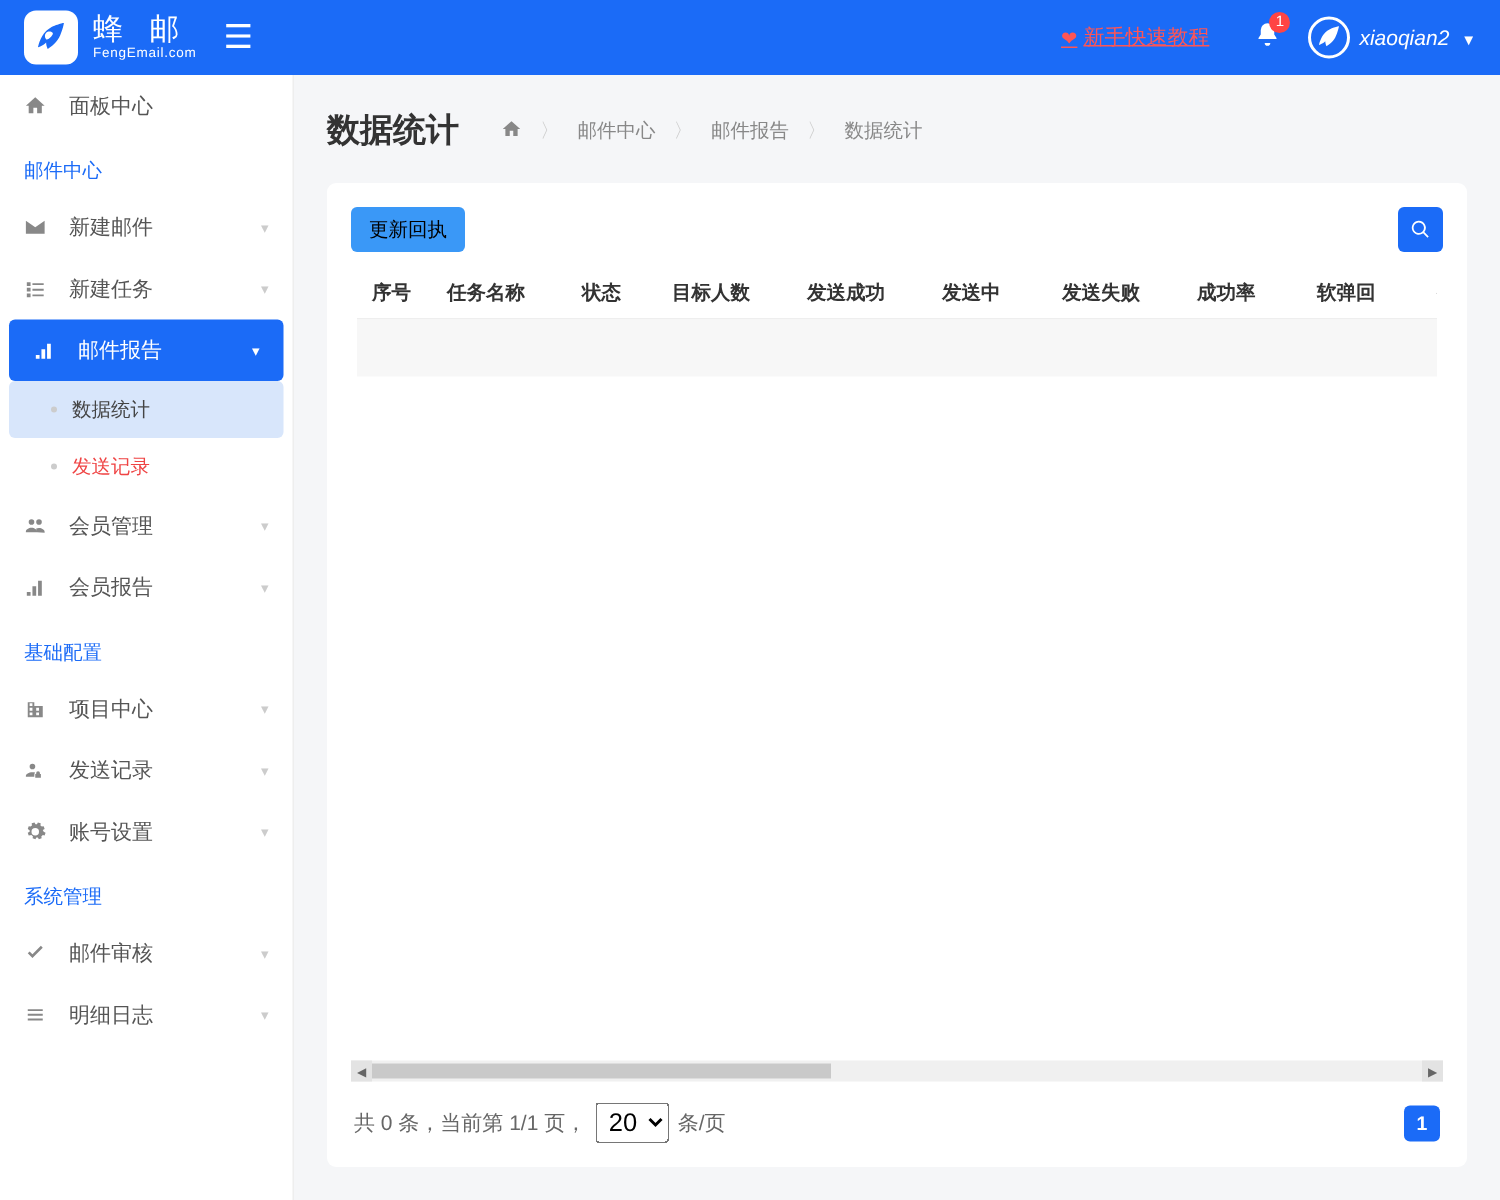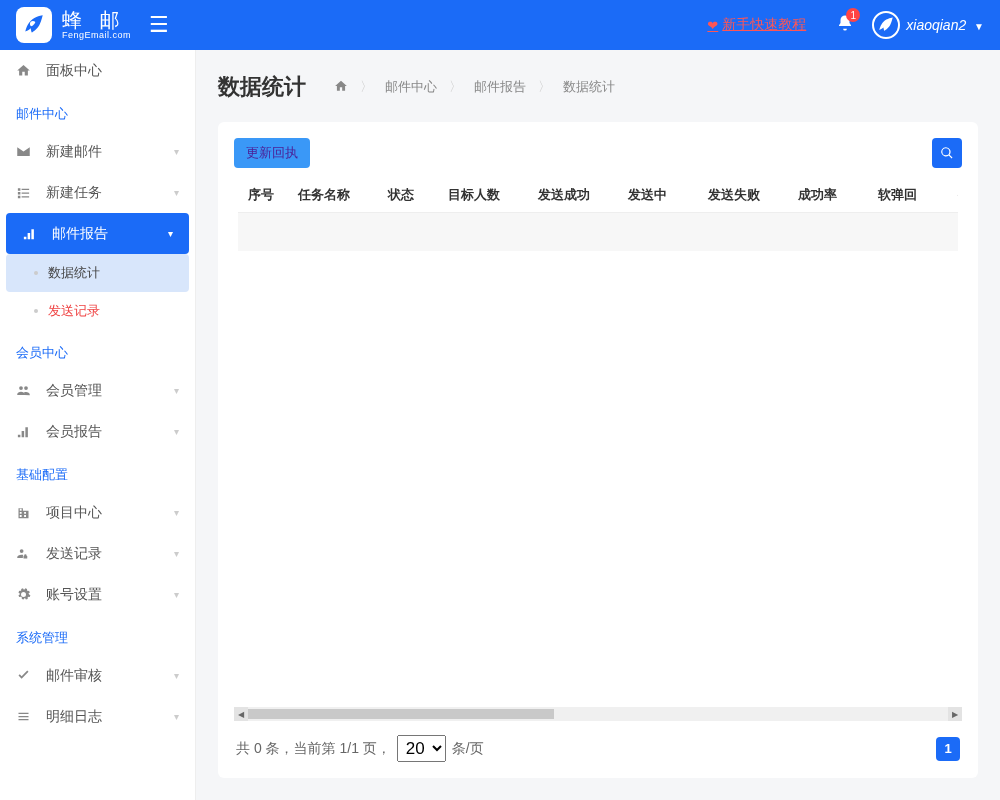--- a/index.html
+++ b/index.html
@@ -39,21 +39,21 @@
     .page-head { display: flex; align-items: center; margin-bottom: 20px; }
     .page-title { font-size: 22px; font-weight: 600; color: #333; margin-right: 28px; }
     .breadcrumb { display: flex; align-items: center; gap: 12px; font-size: 13px; color: #888; }
     .bc-link { color: #888; cursor: pointer; }
     .bc-sep { color: #ccc; }
     .bc-current { color: #888; }
     .home-icon svg { width: 14px; height: 14px; fill: #888; }
     
     .card { background: #fff; border-radius: 6px; padding: 16px 0 16px 0; flex: 1; display: flex; flex-direction: column; overflow: hidden; }
     .card-top { display: flex; align-items: center; padding: 0 16px 10px; }
-    .btn-refresh { background: #3a98f7; color: #4c1d95; border: none; border-radius: 4px; padding: 6px 12px; font-size: 13px; cursor: pointer; }
+    .btn-refresh { background: #3a98f7; color: #000000; border: none; border-radius: 4px; padding: 6px 12px; font-size: 13px; cursor: pointer; }
     .search-btn { margin-left: auto; width: 30px; height: 30px; background: #1b6bf7; border-radius: 4px; display: flex; align-items: center; justify-content: center; cursor: pointer; }
     .search-btn svg { width: 14px; height: 14px; fill: #fff; }
     
     .table-wrap { overflow-x: auto; margin: 0 20px; position: relative; flex: 1; }
     .thead { display: flex; font-size: 13px; font-weight: 600; color: #333; border-bottom: 1px solid #eee; padding: 8px 0; min-width: 950px; }
     .th { flex-shrink: 0; padding: 0 10px; }
     .empty-row { background: #f7f7f7; height: 38px; display: flex; align-items: center; justify-content: flex-end; padding-right: 20px; color: #888; font-size: 14px; min-width: 950px; }
     .table-body-fill { height: 430px; min-width: 950px; }
     
     .hscroll { height: 14px; background: #f0f0f0; margin: 0 16px; display: flex; align-items: center; position: relative; }
@@ -141,21 +141,20 @@
       <span class="caret-sm">▾</span>
     </div>
     <div class="sub-item sub-active">
       <span class="dot"></span>
       <span>数据统计</span>
     </div>
     <div class="sub-item">
       <span class="dot"></span>
       <span>发送记录</span>
     </div>
-    <div class="side-section">会员中心</div>
     <div class="side-item">
       <span class="icon">
           <svg viewBox="0 0 24 24">
             <path d="M8 11a3 3 0 100-6 3 3 0 000 6zm8 0a3 3 0 100-6 3 3 0 000 6zM2 19v-1c0-2 3-4 6-4s6 2 6 4v1zm12 0v-1c0-1-.5-2-1.3-2.8 1-.5 2.1-.7 3.3-.7 3 0 6 2 6 4v1z"></path>
           </svg>
         </span>
       <span>会员管理</span>
       <span class="caret-sm">▾</span>
     </div>
     <div class="side-item">

